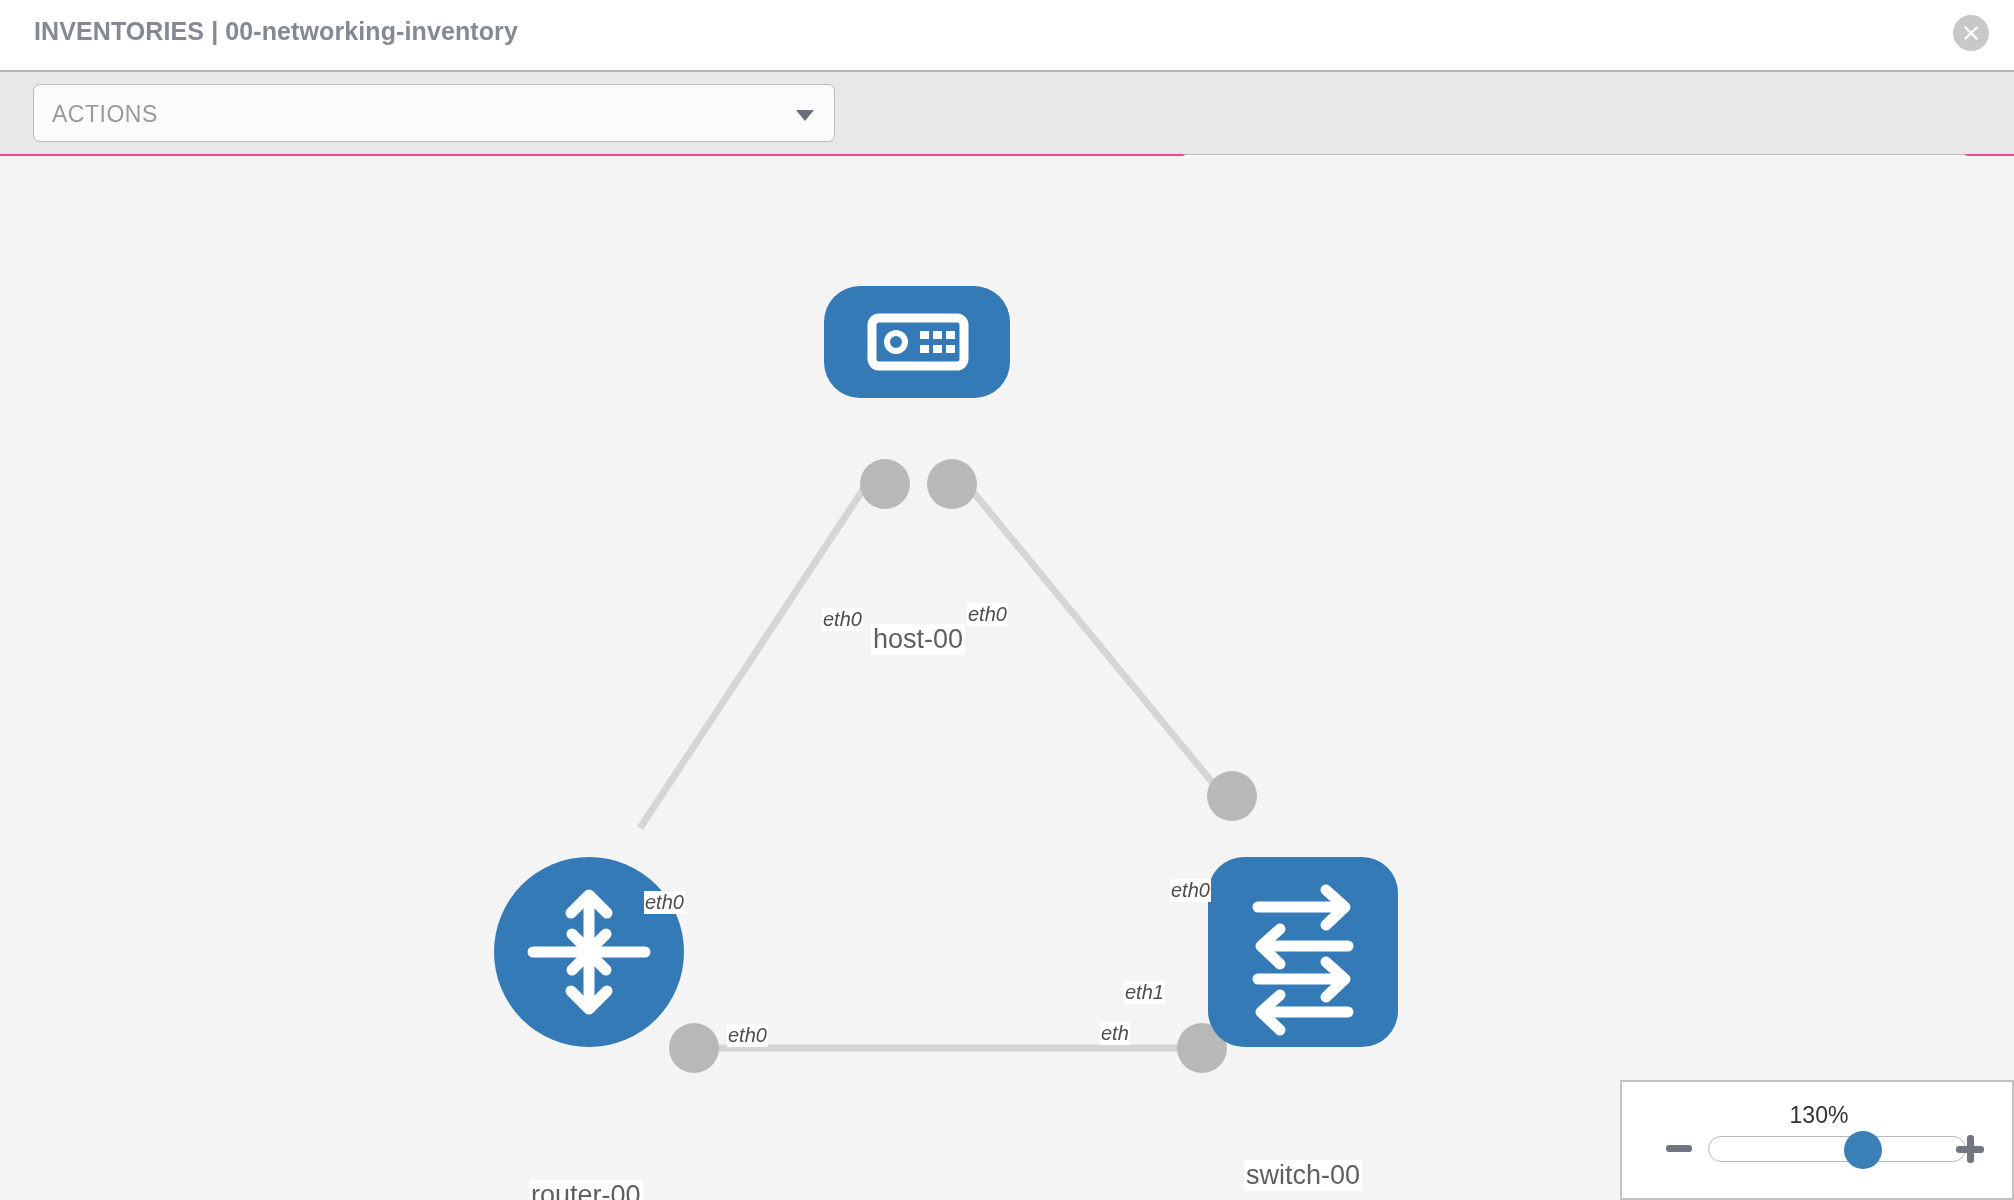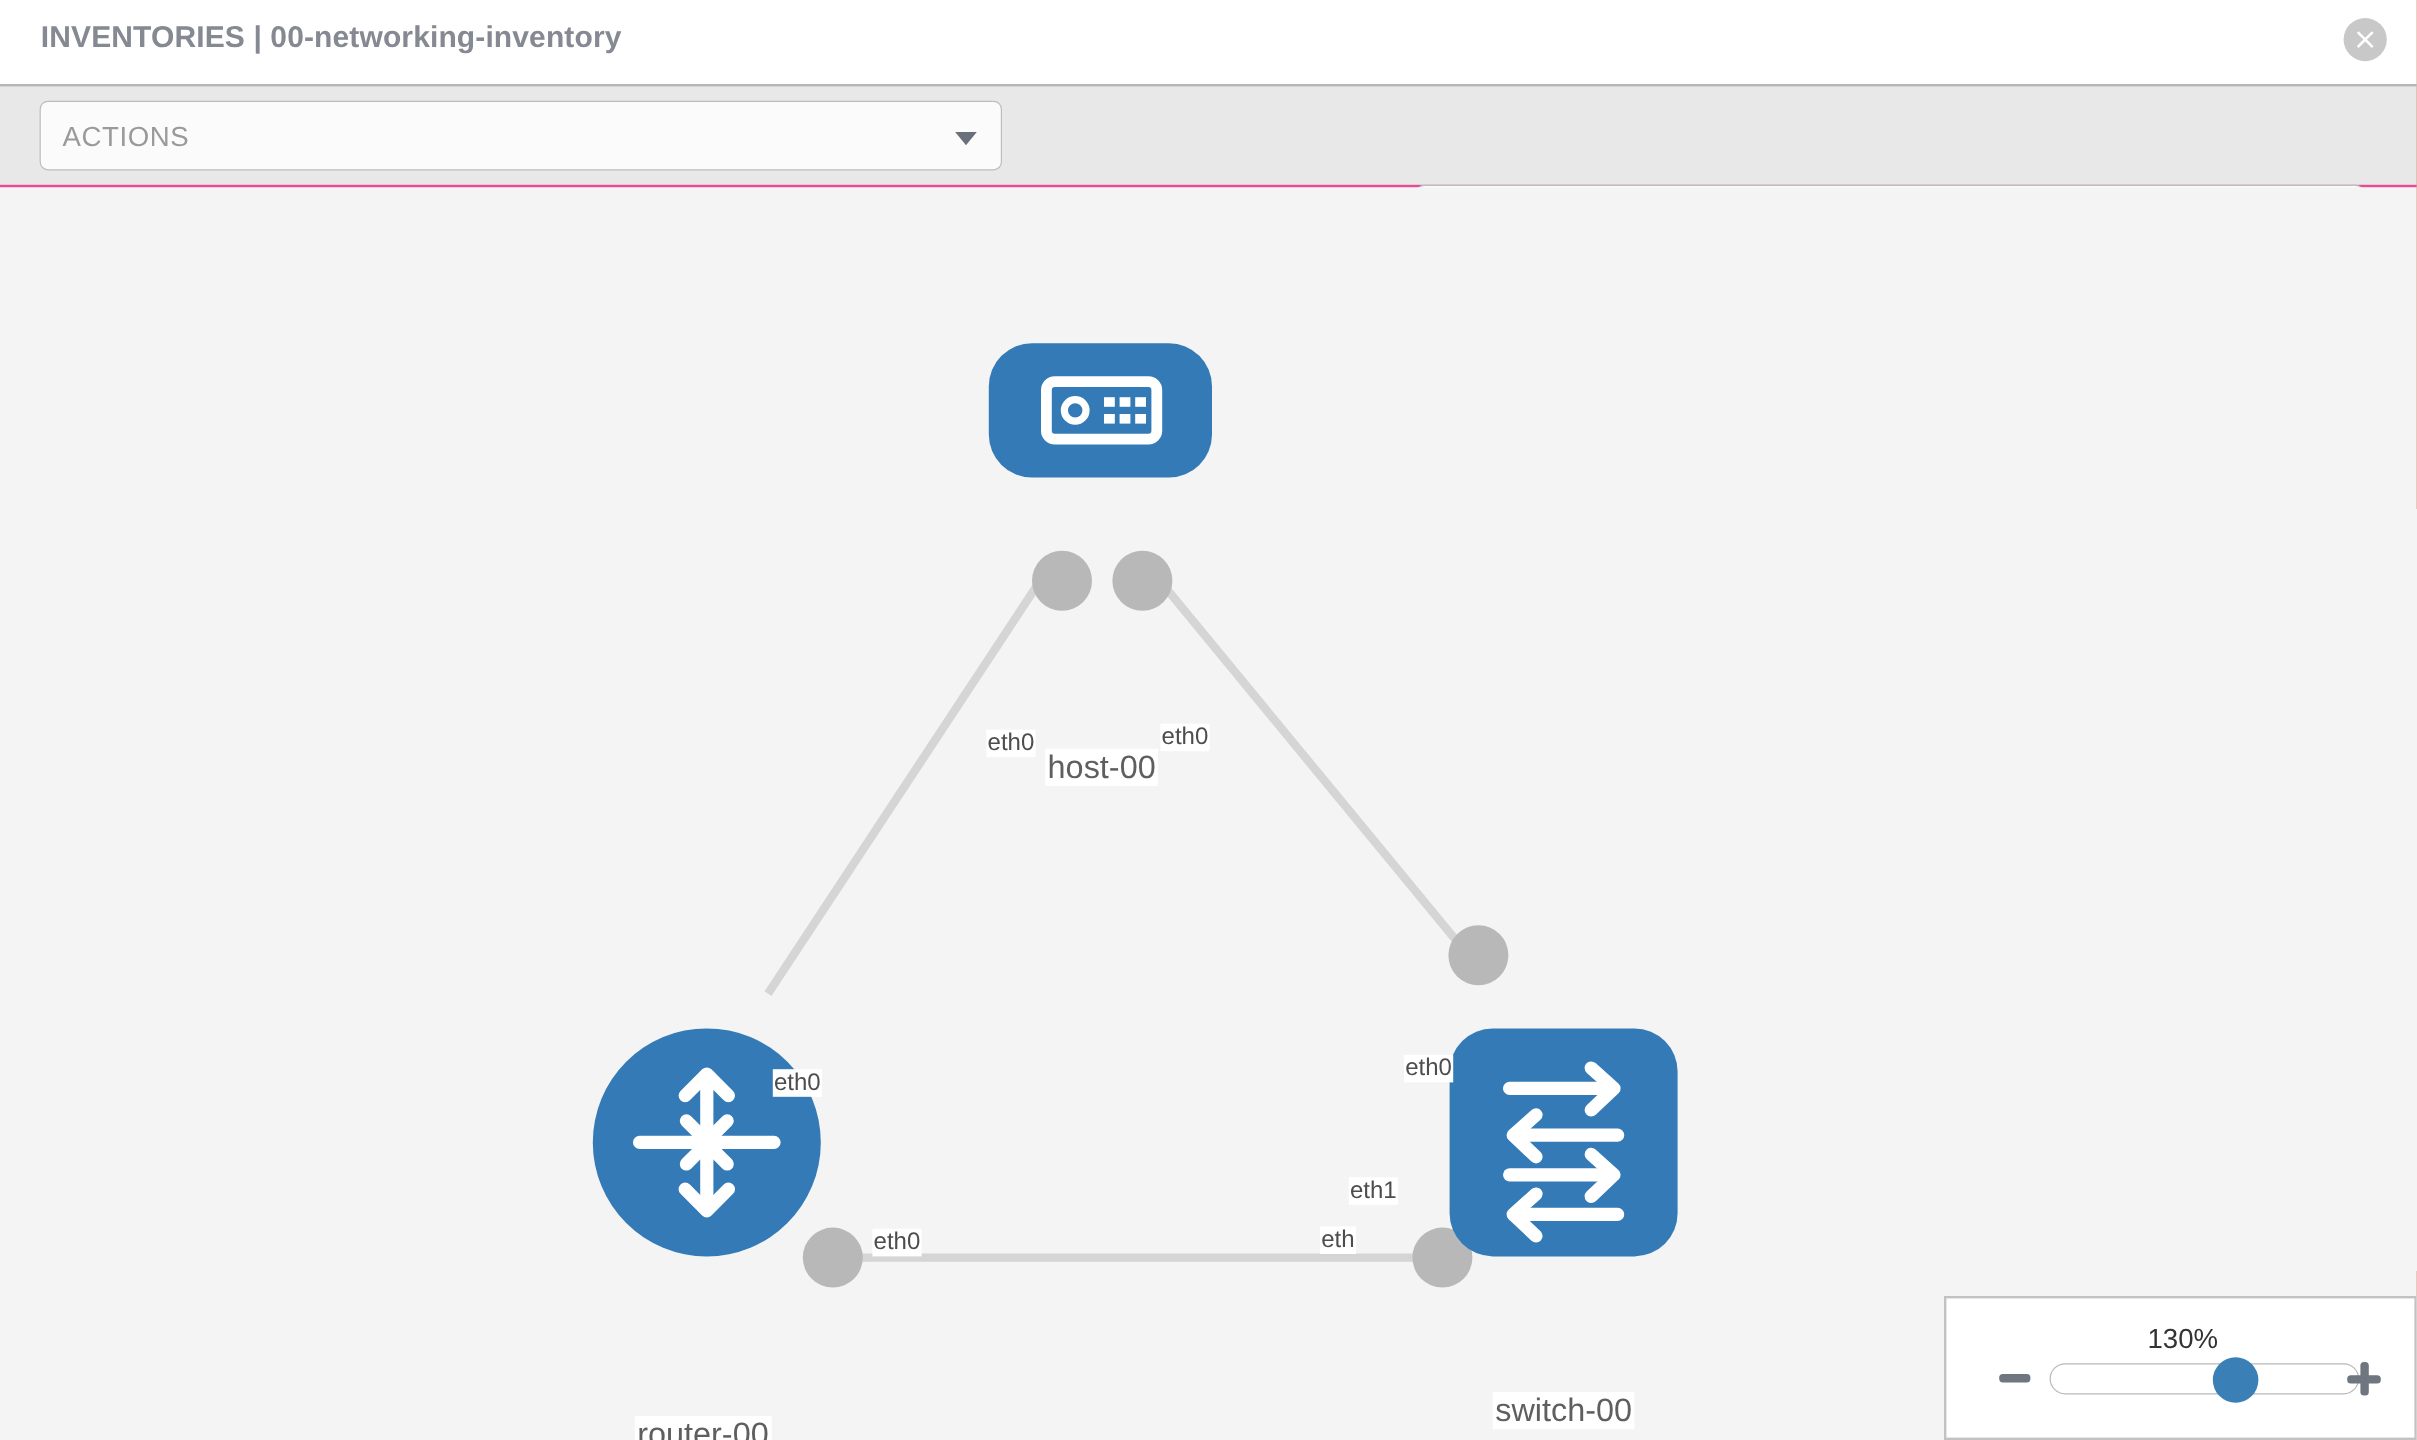--- a/index.html
+++ b/index.html
@@ -3,21 +3,21 @@
 <meta charset="utf-8">
 <title>Inventory Topology</title>
 <style>
   * { box-sizing: border-box; margin: 0; padding: 0; }
   html, body {
     width: 2014px; height: 1200px;
     background: #f4f4f4;
     font-family: "Liberation Sans", sans-serif;
     overflow: hidden;
   }
-  #app { position: relative; width: 2014px; height: 1200px; background: #c2410c; }
+  #app { position: relative; width: 2014px; height: 1200px; background: #fca5a5; }
 
   
   .header {
     position: absolute; top: 0; left: 0;
     width: 2014px; height: 70px;
     background: #ffffff;
   }
   .header-title {
     position: absolute; left: 34px; top: 17px;
     font-size: 25px; font-weight: bold;
@@ -93,20 +93,21 @@
     white-space: nowrap;
     padding: 0 2px;
     margin-top: 32px;
   }
   .iface-label {
     position: absolute;
     font-size: 20px; color: #4d4d4d;
     background: #ffffff;
     white-space: nowrap;
     padding: 0 1px;
+    font-style: italic;
   }
 
   
   .zoom-panel {
     position: absolute; left: 1620px; top: 1080px;
     width: 394px; height: 120px;
     background: #ffffff;
     border: 2px solid #c2c2c2;
   }
   .zoom-value {

